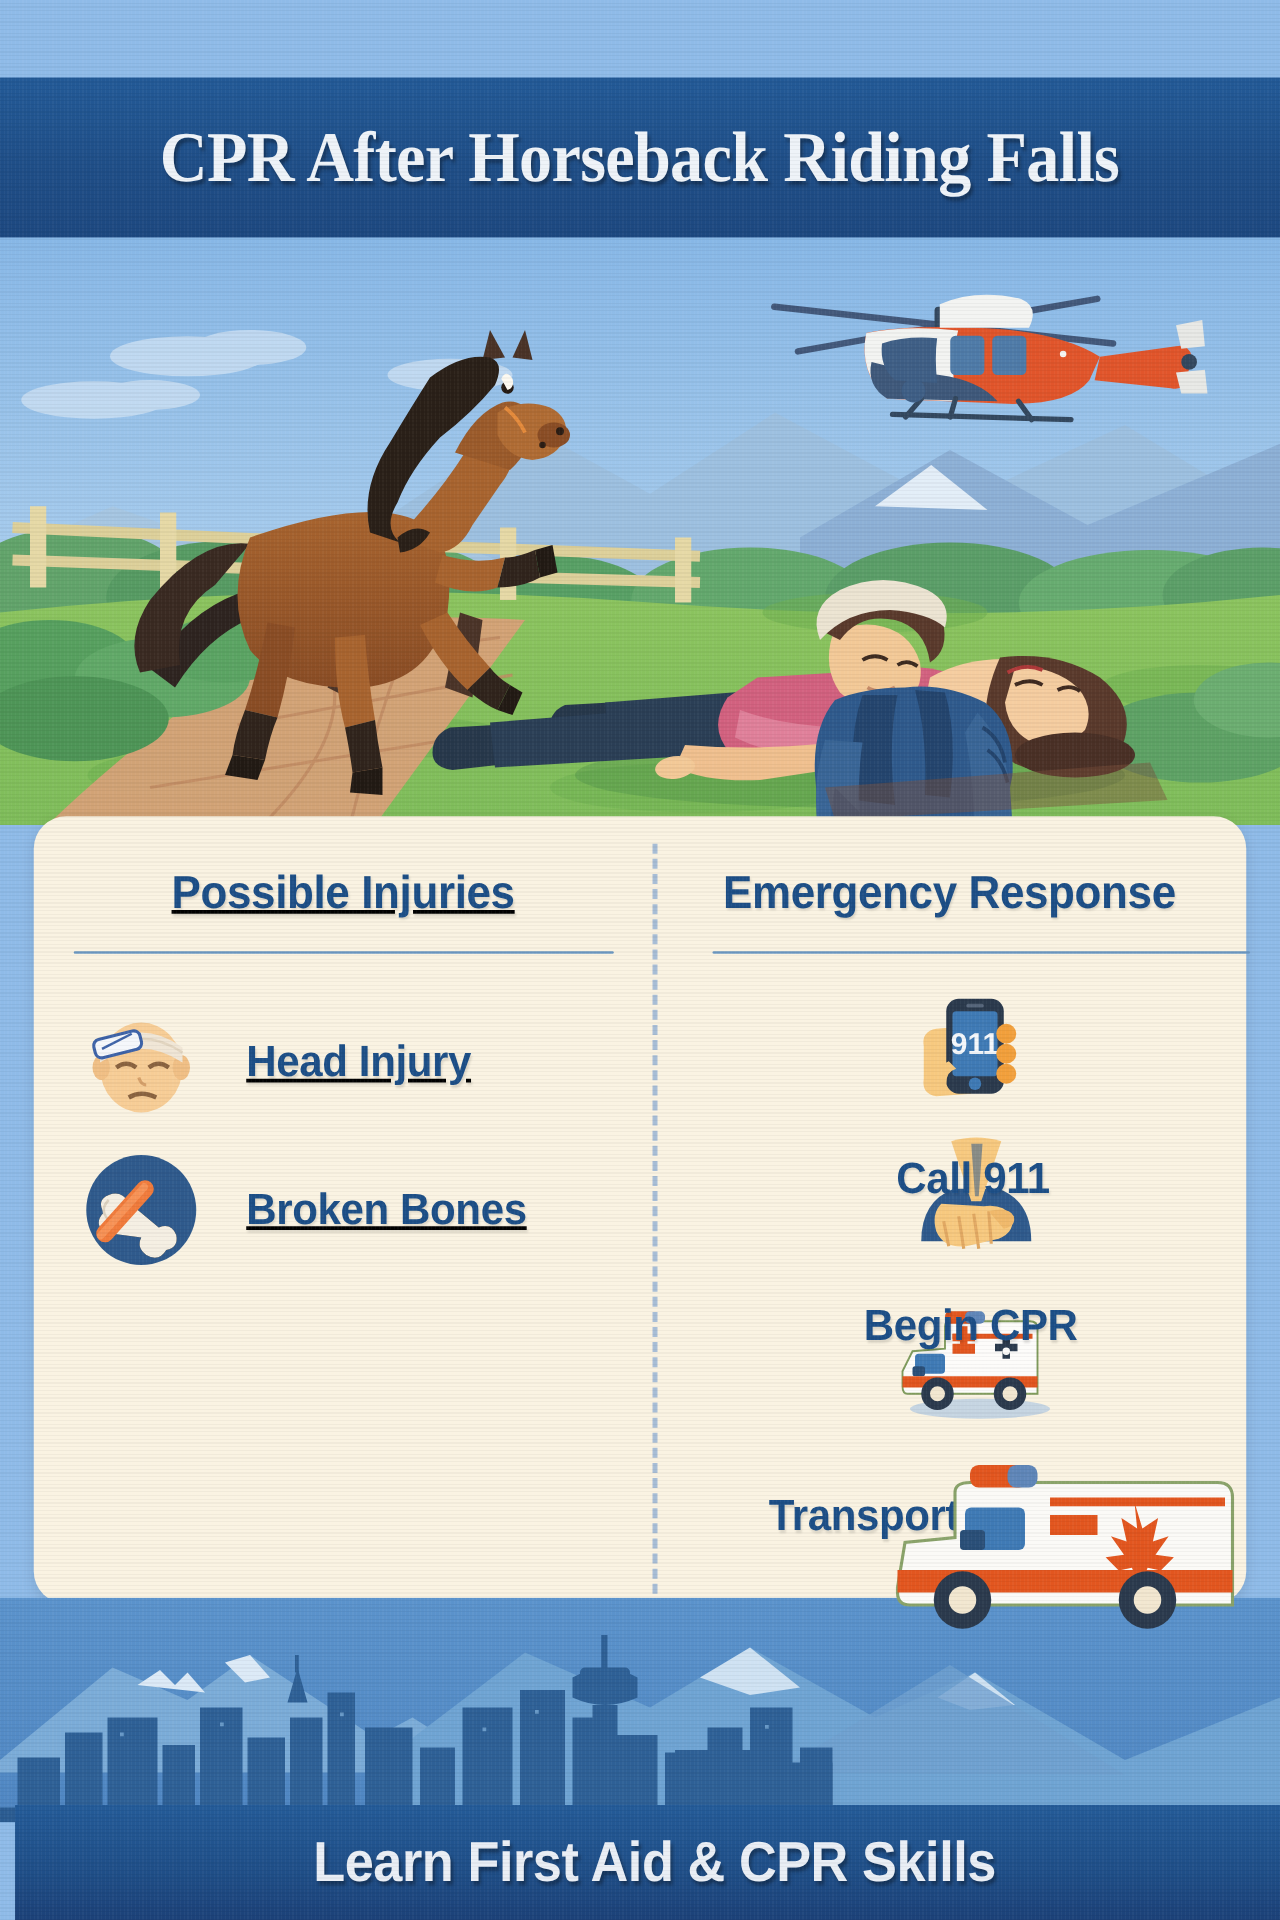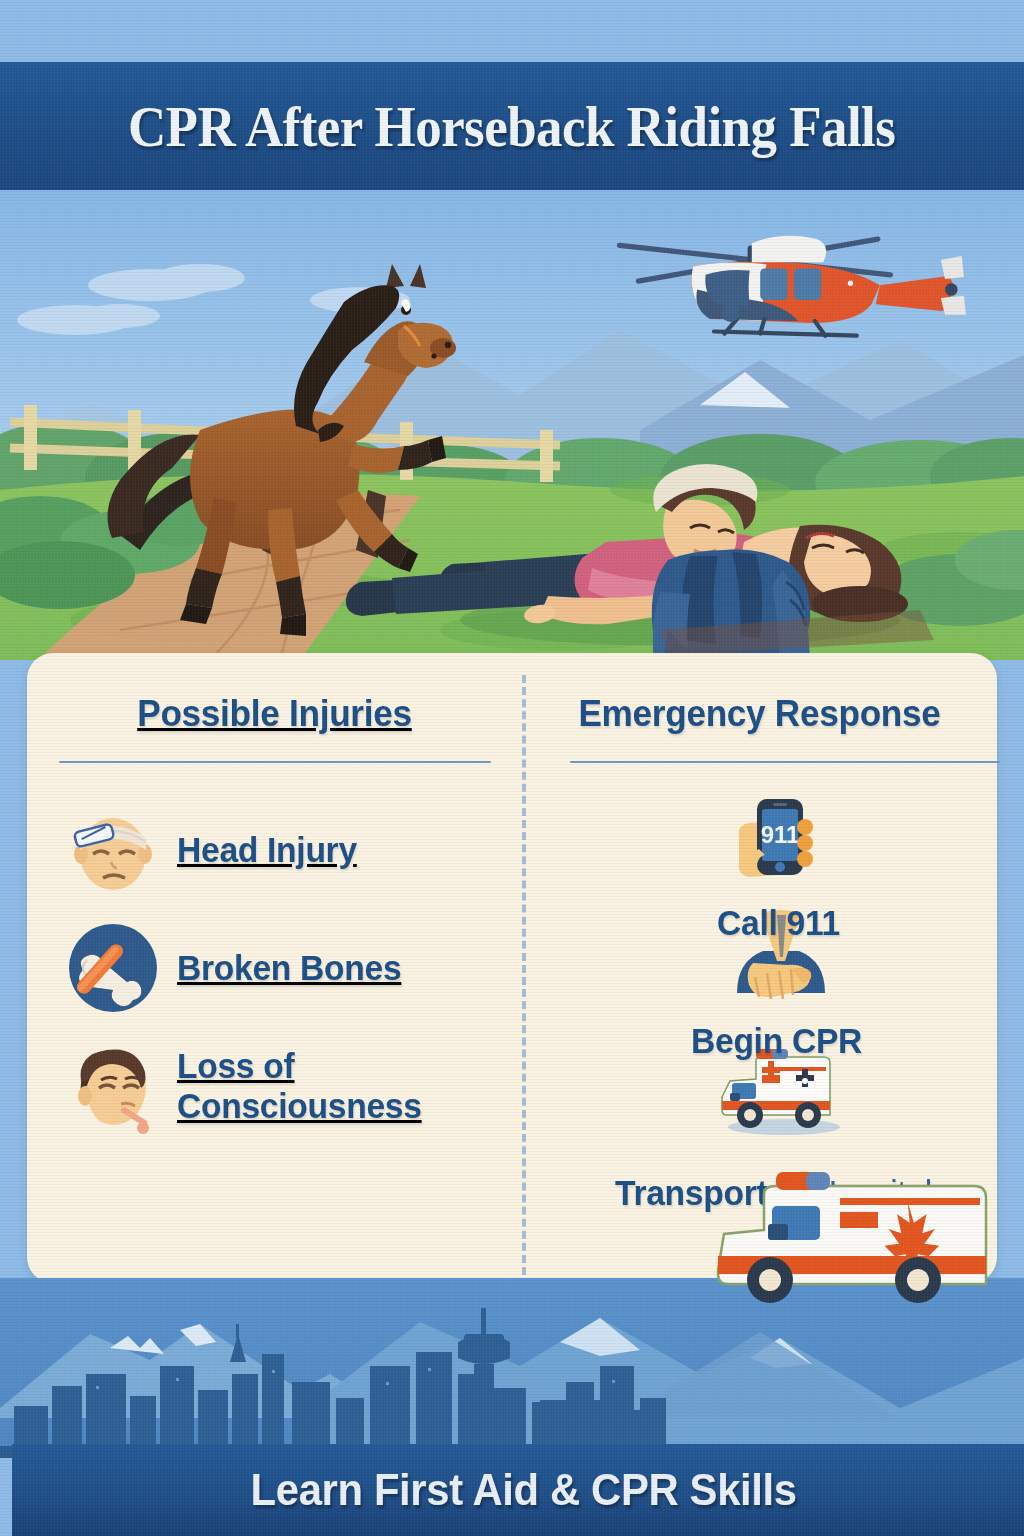--- a/index.html
+++ b/index.html
@@ -56,21 +56,21 @@
   .col-right .col-head{ padding-top:40px; }
 
   .head-rule{
     height:2px; background:#6e9ac4; margin:26px auto 0;
     border-radius:2px;
   }
   .col-left .head-rule{ width:432px; }
   .col-right .head-rule{ width:430px; margin-left:48px; }
 
   .items{ margin-top:28px; }
-  .item{ display:flex; align-items:center; gap:16px; }
+  .item{ display:flex; align-items:center; gap:36px; }
   .col-left .item{ padding-left:38px; height:118px; }
   .col-right .item{ padding-left:42px; height:118px;flex-direction:column; }
   .item-ico{ width:96px; height:96px; flex:0 0 96px; display:block; }
   .item-ico svg{ display:block; width:100%; height:100%; }
   .item-label{
     color:#1d4f87; font-weight:bold; font-size:35px; line-height:1.14;
     letter-spacing:-.3px; transform:scaleX(.96); transform-origin:left center;
     text-shadow:1px 2px 2px rgba(0,0,0,.12); white-space:nowrap;
   }
   .item-label.wrap{ white-space:normal; max-width:330px; }
@@ -342,38 +342,20 @@
                 <path d="M18 66 Q10 58 18 50 Q12 40 22 36 Q32 32 38 42 L62 62 Q72 58 76 68 Q78 78 68 80 Q62 90 52 84 Q44 78 48 70 Z" fill="#f5efe3"></path>
                 <path d="M22 40 Q14 48 22 56" stroke="#dcd2c0" stroke-width="2" fill="none"></path>
                 <rect x="28" y="18" width="14" height="62" rx="7" fill="#f07b3c" transform="rotate(42 35 49)"></rect>
                 <rect x="30" y="20" width="6" height="58" rx="3" fill="#f79256" transform="rotate(42 33 49)"></rect>
               </svg>
             </span>
             <span class="item-label">Broken Bones</span>
           </div>
 
 
-          <div class="item">
-            <span class="item-ico">
-              <svg viewBox="0 0 96 96">
-                <path d="M20 44 Q18 18 44 14 Q74 12 80 38 Q84 62 70 78 Q54 92 36 84 Q22 74 20 44 Z" fill="#f7cd96"></path>
-                <path d="M16 44 Q12 16 42 12 Q72 8 80 34 Q82 46 76 50 Q70 28 48 26 Q28 26 22 48 Z" fill="#5a3a2c"></path>
-                <path d="M16 44 Q14 58 22 64 Q18 50 24 42 Z" fill="#4a2f23"></path>
-                <ellipse cx="20" cy="58" rx="7" ry="10" fill="#f0bf85"></ellipse>
-                <path d="M34 50 Q42 44 50 50" stroke="#7a5638" stroke-width="3.5" fill="none"></path>
-                <path d="M58 50 Q66 44 74 50" stroke="#7a5638" stroke-width="3.5" fill="none"></path>
-                <path d="M36 42 Q44 37 52 41" stroke="#5a3a2c" stroke-width="3" fill="none"></path>
-                <path d="M60 41 Q68 37 76 42" stroke="#5a3a2c" stroke-width="3" fill="none"></path>
-                <path d="M56 66 Q64 64 70 68" stroke="#c98a62" stroke-width="3" fill="none"></path>
-                <rect x="58" y="68" width="30" height="6" rx="3" fill="#f3a68a" transform="rotate(32 58 68)"></rect>
-                <circle cx="78" cy="90" r="6" fill="#f3a68a"></circle>
-              </svg>
-            </span>
-            <span class="item-label wrap">Loss of Consciousness</span>
-          </div>
 
         </div>
       </div>
 
       <div class="col col-right">
         <div class="col-head">Emergency Response</div>
         <div class="head-rule"></div>
 
         <div class="items">
 

